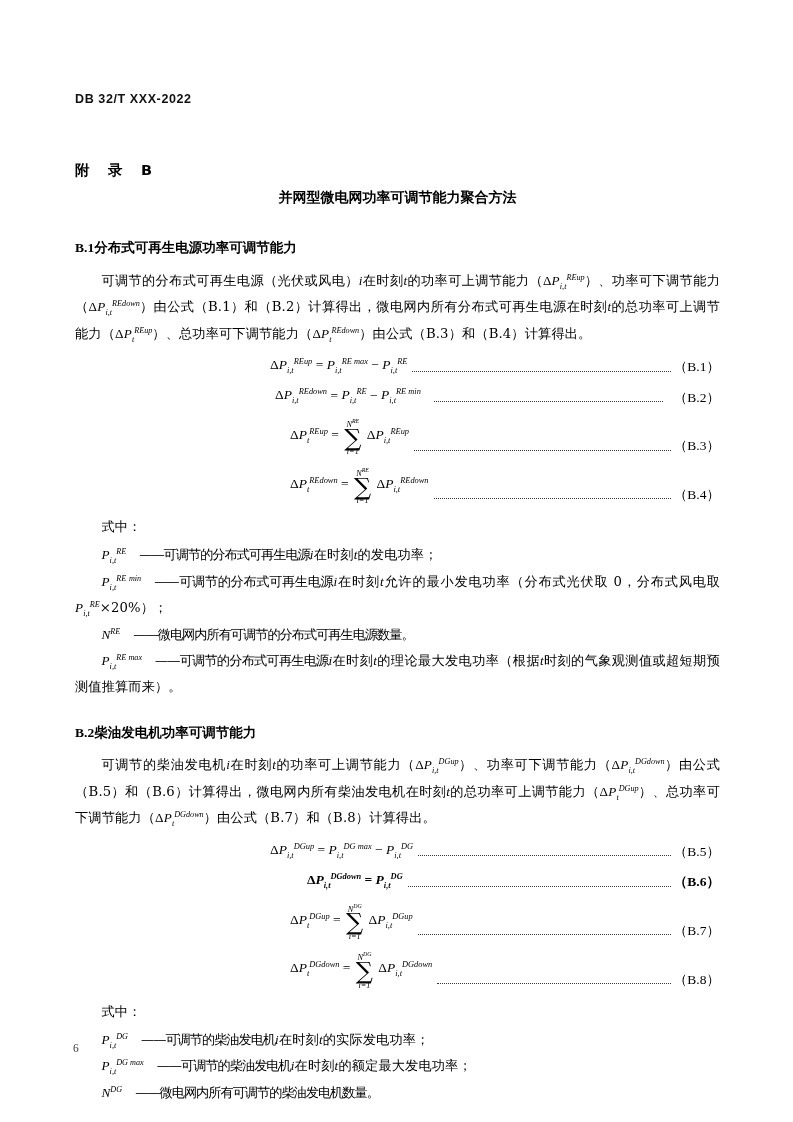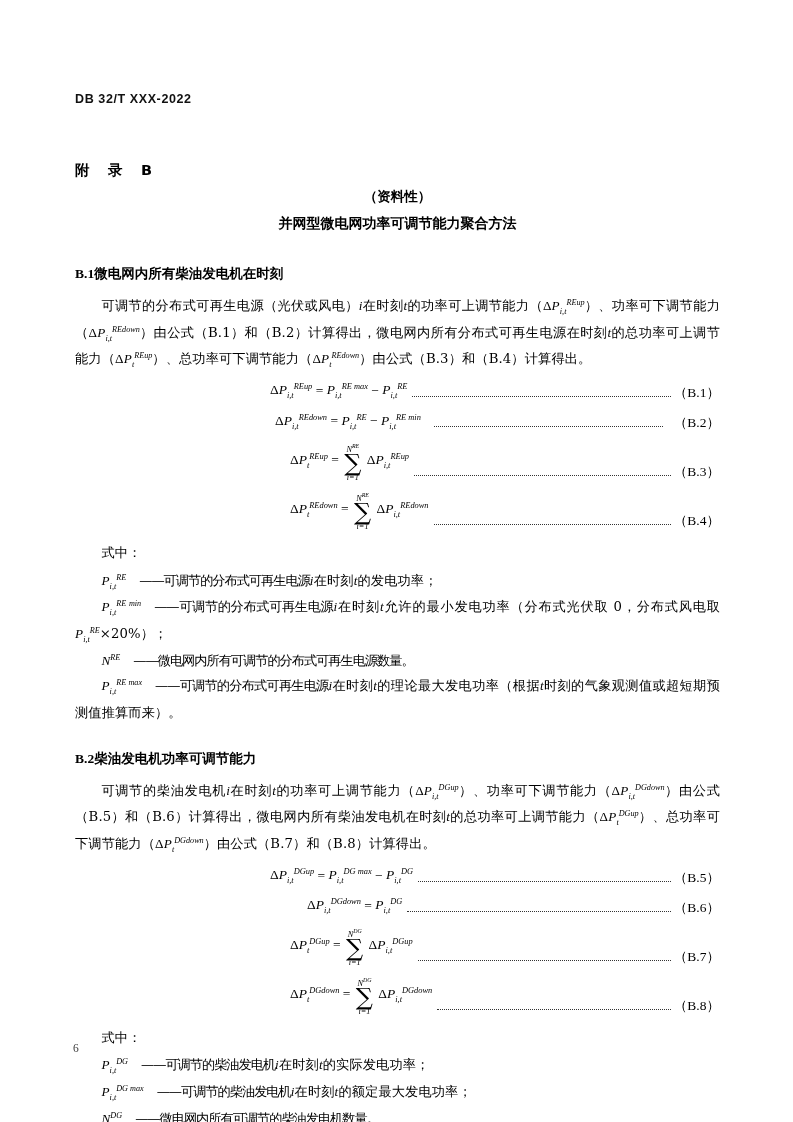--- a/index.html
+++ b/index.html
@@ -200,25 +200,24 @@
 </head>
 <body>
 
 <div class="page">
 
   <div class="header">DB 32/T XXX-2022</div>
 
   <div class="content">
 
     <div class="annex-title">附　录　B</div>
-    <div class="annex-kind">（资料性）</div>
     <div class="annex-name">并网型微电网功率可调节能力聚合方法</div>
 
     <div class="sec-h">
-      <span class="num">B.1</span><span>微电网内所有柴油发电机在时刻</span>
+      <span class="num">B.1</span><span>分布式可再生电源功率可调节能力</span>
     </div>
 
     <p class="body"><span>可调节的分布式可再生电源（光伏或风电）</span><span class="m">i</span><span>在时刻</span><span class="m">t</span><span>的功率可上调节能力（</span><span class="m"><span class="rm">Δ</span><span>P</span><span class="dn">i,t</span><span class="up">REup</span></span><span>）、功率可下调节能力（</span><span class="m"><span class="rm">Δ</span><span>P</span><span class="dn">i,t</span><span class="up">REdown</span></span><span>）由公式（B.1）和（B.2）计算得出，微电网内所有分布式可再生电源在时刻</span><span class="m">t</span><span>的总功率可上调节能力（</span><span class="m"><span class="rm">Δ</span><span>P</span><span class="dn">t</span><span class="up">REup</span></span><span>）、总功率可下调节能力（</span><span class="m"><span class="rm">Δ</span><span>P</span><span class="dn">t</span><span class="up">REdown</span></span><span>）由公式（B.3）和（B.4）计算得出。</span></p>
 
     <div class="eq-block">
 
       <div class="eq">
         <span class="expr">
           <span class="m"><span class="rm">Δ</span><span>P</span><span class="dn">i,t</span><span class="up">REup</span></span>
           <span class="nbs">=</span>
@@ -296,21 +295,21 @@
           <span class="m"><span class="rm">Δ</span><span>P</span><span class="dn">i,t</span><span class="up">DGup</span></span>
           <span class="nbs">=</span>
           <span class="m"><span>P</span><span class="dn">i,t</span><span class="up">DG max</span></span>
           <span class="nbs">−</span>
           <span class="m"><span>P</span><span class="dn">i,t</span><span class="up">DG</span></span>
         </span>
         <span class="leader"></span>
         <span class="tag">（B.5）</span>
       </div>
 
-      <div class="eq" style="padding-left:232px;">
+      <div class="eq" style="padding-left:232px;font-weight:bold;">
         <span class="expr">
           <span class="m"><span class="rm">Δ</span><span>P</span><span class="dn">i,t</span><span class="up">DGdown</span></span>
           <span class="nbs">=</span>
           <span class="m"><span>P</span><span class="dn">i,t</span><span class="up">DG</span></span>
         </span>
         <span class="leader"></span>
         <span class="tag">（B.6）</span>
       </div>
 
       <div class="eq indent2">

